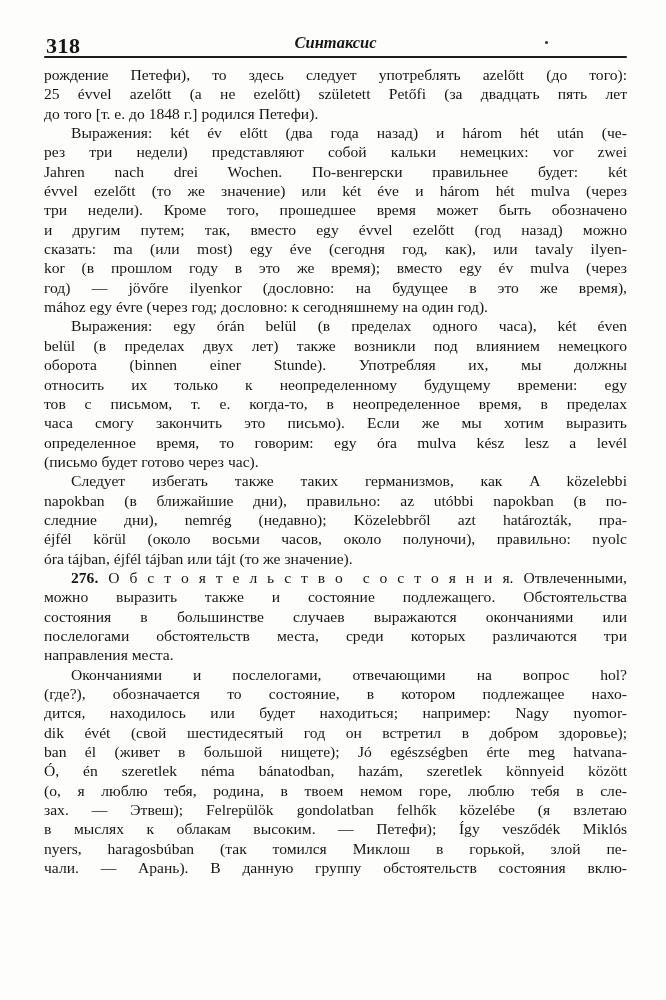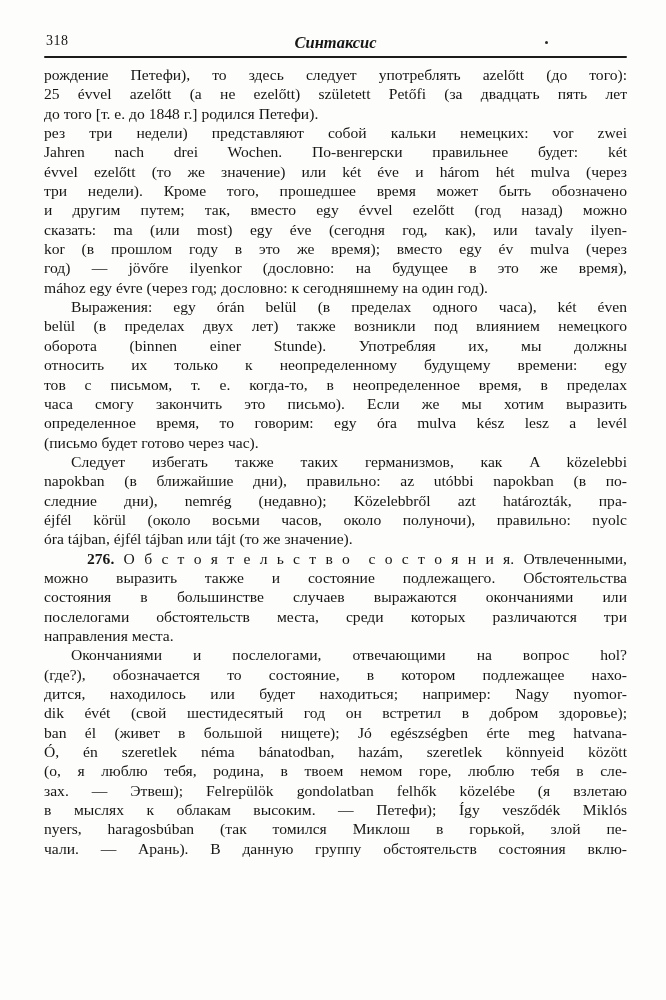--- a/index.html
+++ b/index.html
@@ -10,21 +10,21 @@
   }
   .page {
     position: relative; width: 666px; height: 1000px;
     overflow: hidden;
     background: var(--paper, #fdfdfb);
     color: var(--ink, #161616);
   }
   .header { position: absolute; left: 44px; top: 33px; width: 583px; height: 20px; }
   .pagenum {
     position: absolute; left: 2px; top: 0;
-    font-weight: normal; font-size: 14px; letter-spacing: 0.5px;
+    font-weight: bold; font-size: 22px; letter-spacing: 0.5px;
   }
   .running {
     position: absolute; left: 0; right: 0; top: 0;
     text-align: center; font-style: italic; font-size: 16.5px; font-weight: bold;
   }
   .rule {
     position: absolute; left: 44px; top: 56px; width: 583px; height: 0;
     border-top: 2.4px solid #1c1c1c; border-radius: 1px;
   }
   .speck {
@@ -35,36 +35,37 @@
   .line {
     white-space: nowrap;
     height: 19.35px; line-height: 19.35px;
     font-size: 15.6px;
     text-align: justify;
     text-align-last: justify;
     text-justify: inter-word;
   }
   .line.last { text-align-last: left; }
   .line.indent { padding-left: 27px; }
-  .bold { font-weight: bold; margin-left: 16px; }
+  .bold { font-weight: bold; }
 </style>
 </head>
 <body>
 
 <div class="page">
   <div class="header">
     <span class="pagenum">318</span>
     <span class="running">Синтаксис</span>
   </div>
   <div class="rule"></div>
   <div class="speck"></div>
   <div class="body" id="page-body">
       <div class="line">рождение Петефи), то здесь следует употреблять azelőtt (до того):</div>
       <div class="line">25 évvel azelőtt (а не ezelőtt) született Petőfi (за двадцать пять лет</div>
       <div class="line last">до того [т. е. до 1848 г.] родился Петефи).</div>
+      <div class="line indent">Выражения: két év előtt (два года назад) и három hét után (че-</div>
       <div class="line">рез три недели) представляют собой кальки немецких: vor zwei</div>
       <div class="line">Jahren nach drei Wochen. По-венгерски правильнее будет: két</div>
       <div class="line">évvel ezelőtt (то же значение) или két éve и három hét mulva (через</div>
       <div class="line">три недели). Кроме того, прошедшее время может быть обозначено</div>
       <div class="line">и другим путем; так, вместо egy évvel ezelőtt (год назад) можно</div>
       <div class="line">сказать: ma (или most) egy éve (сегодня год, как), или tavaly ilyen-</div>
       <div class="line">kor (в прошлом году в это же время); вместо egy év mulva (через</div>
       <div class="line">год) — jövőre ilyenkor (дословно: на будущее в это же время),</div>
       <div class="line last">mához egy évre (через год; дословно: к сегодняшнему на один год).</div>
       <div class="line indent">Выражения: egy órán belül (в пределах одного часа), két éven</div>

